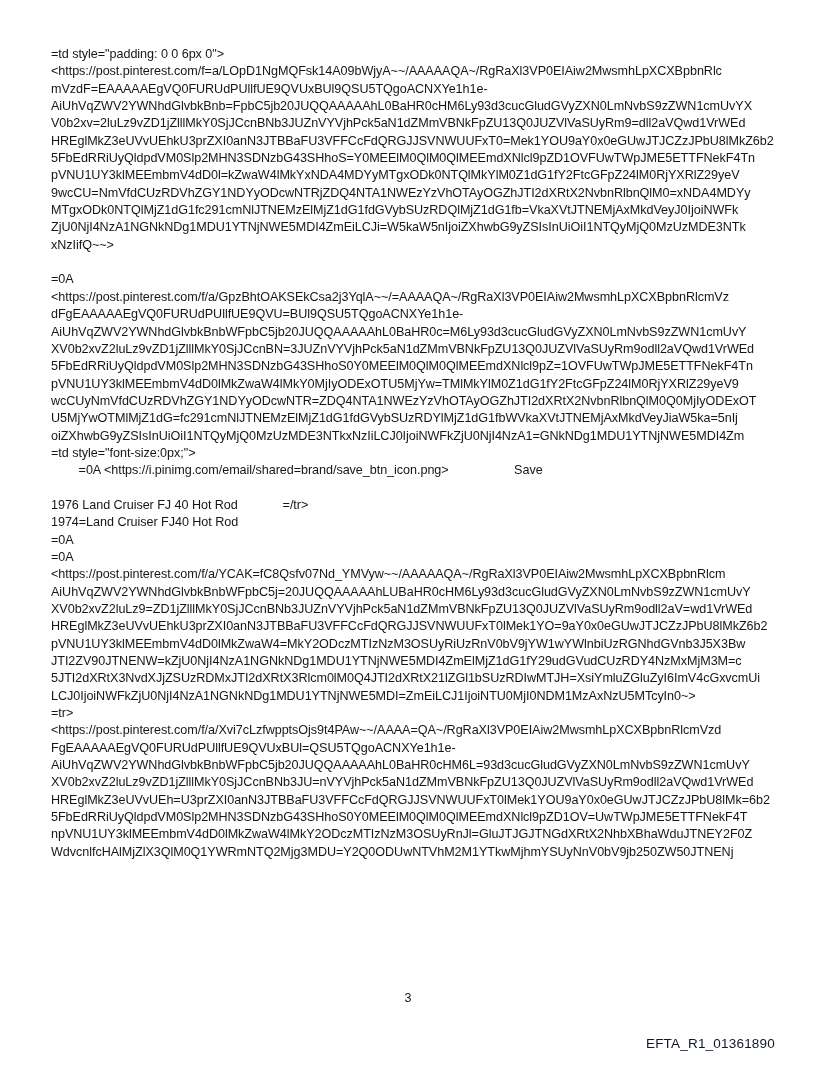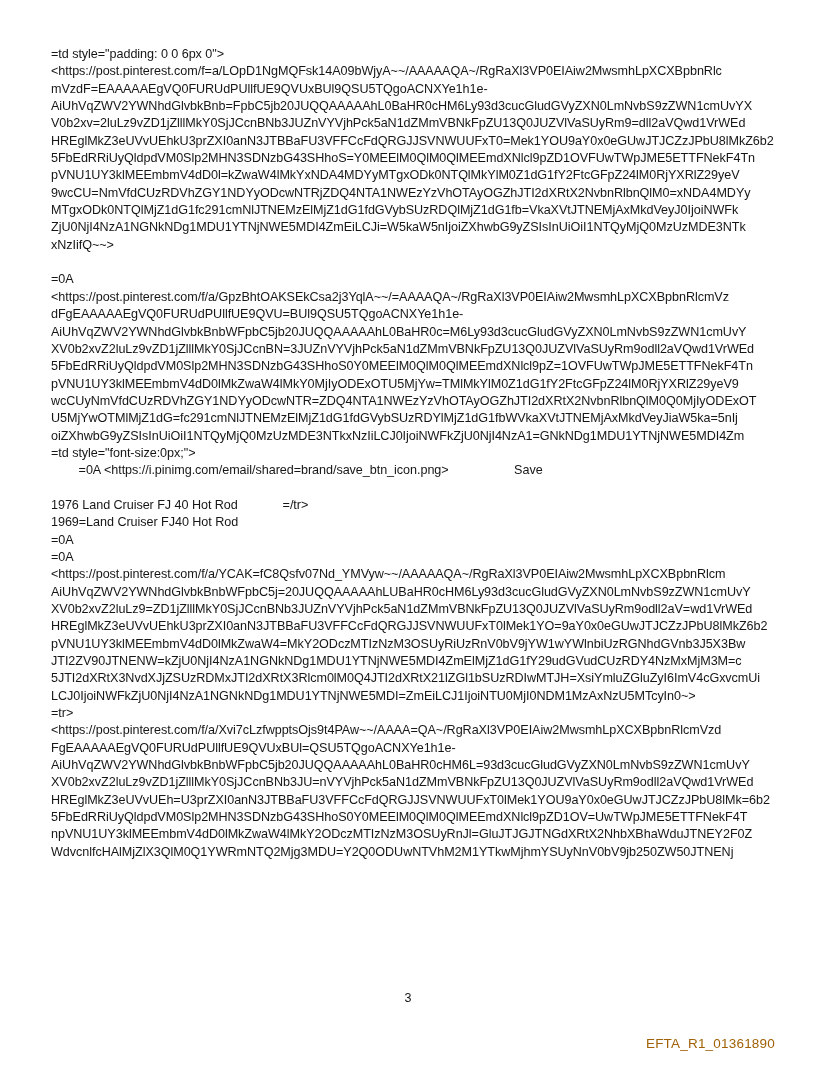--- a/index.html
+++ b/index.html
@@ -38,21 +38,21 @@
     width: 816px;
     text-align: center;
     font-size: 12.5px;
     color: #161616;
   }
   .bates-number {
     position: absolute;
     top: 1036px;
     right: 41px;
     font-size: 13.5px;
-    color: #a16207;
+    color: #0f172a;
     letter-spacing: 0.2px;
   }
 </style>
 </head>
 <body>
 
 <div class="page">
   <div class="doc-body">
       <div class="line">=td style="padding: 0 0 6px 0"&gt;</div>
       <div class="line">&lt;https://post.pinterest.com/f=a/LOpD1NgMQFsk14A09bWjyA~~/AAAAAQA~/RgRaXl3VP0EIAiw2MwsmhLpXCXBpbnRlc</div>
@@ -74,21 +74,21 @@
       <div class="line">XV0b2xvZ2luLz9vZD1jZlllMkY0SjJCcnBN=3JUZnVYVjhPck5aN1dZMmVBNkFpZU13Q0JUZVlVaSUyRm9odll2aVQwd1VrWEd</div>
       <div class="line">5FbEdRRiUyQldpdVM0Slp2MHN3SDNzbG43SHhoS0Y0MEElM0QlM0QlMEEmdXNlcl9pZ=1OVFUwTWpJME5ETTFNekF4Tn</div>
       <div class="line">pVNU1UY3klMEEmbmV4dD0lMkZwaW4lMkY0MjIyODExOTU5MjYw=TMlMkYlM0Z1dG1fY2FtcGFpZ24lM0RjYXRlZ29yeV9</div>
       <div class="line">wcCUyNmVfdCUzRDVhZGY1NDYyODcwNTR=ZDQ4NTA1NWEzYzVhOTAyOGZhJTI2dXRtX2NvbnRlbnQlM0Q0MjIyODExOT</div>
       <div class="line">U5MjYwOTMlMjZ1dG=fc291cmNlJTNEMzElMjZ1dG1fdGVybSUzRDYlMjZ1dG1fbWVkaXVtJTNEMjAxMkdVeyJiaW5ka=5nIj</div>
       <div class="line">oiZXhwbG9yZSIsInUiOiI1NTQyMjQ0MzUzMDE3NTkxNzIiLCJ0IjoiNWFkZjU0NjI4NzA1=GNkNDg1MDU1YTNjNWE5MDI4Zm</div>
       <div class="line">=td style="font-size:0px;"&gt;</div>
       <div class="line">        =0A &lt;https://i.pinimg.com/email/shared=brand/save_btn_icon.png&gt;                   Save</div>
       <div class="line"></div>
       <div class="line">1976 Land Cruiser FJ 40 Hot Rod             =/tr&gt;</div>
-      <div class="line">1969=Land Cruiser FJ40 Hot Rod</div>
+      <div class="line">1974=Land Cruiser FJ40 Hot Rod</div>
       <div class="line">=0A</div>
       <div class="line">=0A</div>
       <div class="line">&lt;https://post.pinterest.com/f/a/YCAK=fC8Qsfv07Nd_YMVyw~~/AAAAAQA~/RgRaXl3VP0EIAiw2MwsmhLpXCXBpbnRlcm</div>
       <div class="line">AiUhVqZWV2YWNhdGlvbkBnbWFpbC5j=20JUQQAAAAAhLUBaHR0cHM6Ly93d3cucGludGVyZXN0LmNvbS9zZWN1cmUvY</div>
       <div class="line">XV0b2xvZ2luLz9=ZD1jZlllMkY0SjJCcnBNb3JUZnVYVjhPck5aN1dZMmVBNkFpZU13Q0JUZVlVaSUyRm9odll2aV=wd1VrWEd</div>
       <div class="line">HREglMkZ3eUVvUEhkU3prZXI0anN3JTBBaFU3VFFCcFdQRGJJSVNWUUFxT0lMek1YO=9aY0x0eGUwJTJCZzJPbU8lMkZ6b2</div>
       <div class="line">pVNU1UY3klMEEmbmV4dD0lMkZwaW4=MkY2ODczMTIzNzM3OSUyRiUzRnV0bV9jYW1wYWlnbiUzRGNhdGVnb3J5X3Bw</div>
       <div class="line">JTI2ZV90JTNENW=kZjU0NjI4NzA1NGNkNDg1MDU1YTNjNWE5MDI4ZmElMjZ1dG1fY29udGVudCUzRDY4NzMxMjM3M=c</div>
       <div class="line">5JTI2dXRtX3NvdXJjZSUzRDMxJTI2dXRtX3Rlcm0lM0Q4JTI2dXRtX21lZGl1bSUzRDIwMTJH=XsiYmluZGluZyI6ImV4cGxvcmUi</div>
       <div class="line">LCJ0IjoiNWFkZjU0NjI4NzA1NGNkNDg1MDU1YTNjNWE5MDI=ZmEiLCJ1IjoiNTU0MjI0NDM1MzAxNzU5MTcyIn0~&gt;</div>

